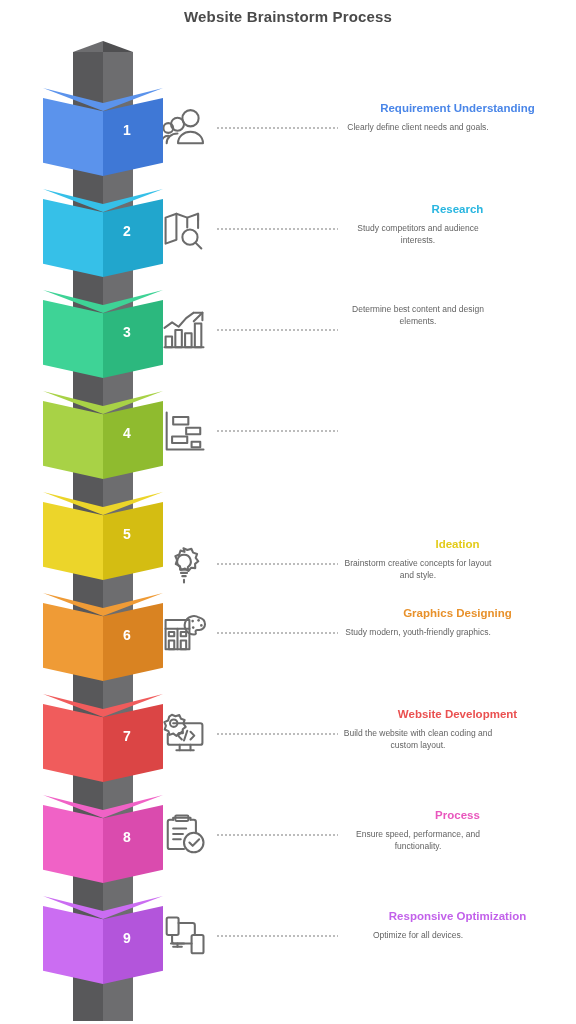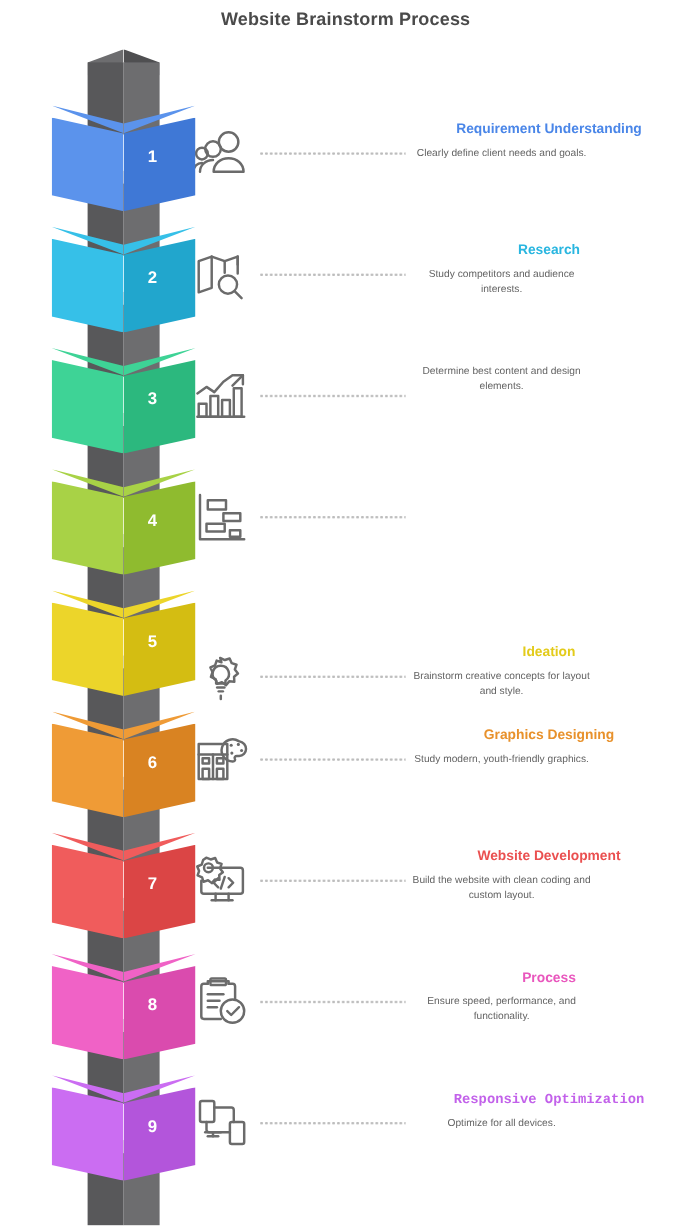--- a/index.html
+++ b/index.html
@@ -499,17 +499,17 @@
       <rect x="31" y="23" width="11" height="17" rx="1.5"></rect>
       <path d="M19 12h13a2 2 0 0 1 2 2v9"></path>
       <path d="M13 23v6a2 2 0 0 0 2 2h16"></path>
       <path d="M12 31h12"></path>
       <path d="M18 31v3"></path>
       <path d="M14 34h8"></path>
     </svg>
       </div>
       <div class="dotline"></div>
       <div class="row-text">
-        <div class="row-heading" style="color: rgb(194, 97, 234); font-family: Liberation Mono, monospace;">Responsive Optimization</div>
+        <div class="row-heading" style="color: rgb(194, 97, 234);">Responsive Optimization</div>
         <div class="row-desc" style="color: rgb(99, 99, 99);">Optimize for all devices.</div>
       </div>
     </div>
   </div>
 
 </body></html>

